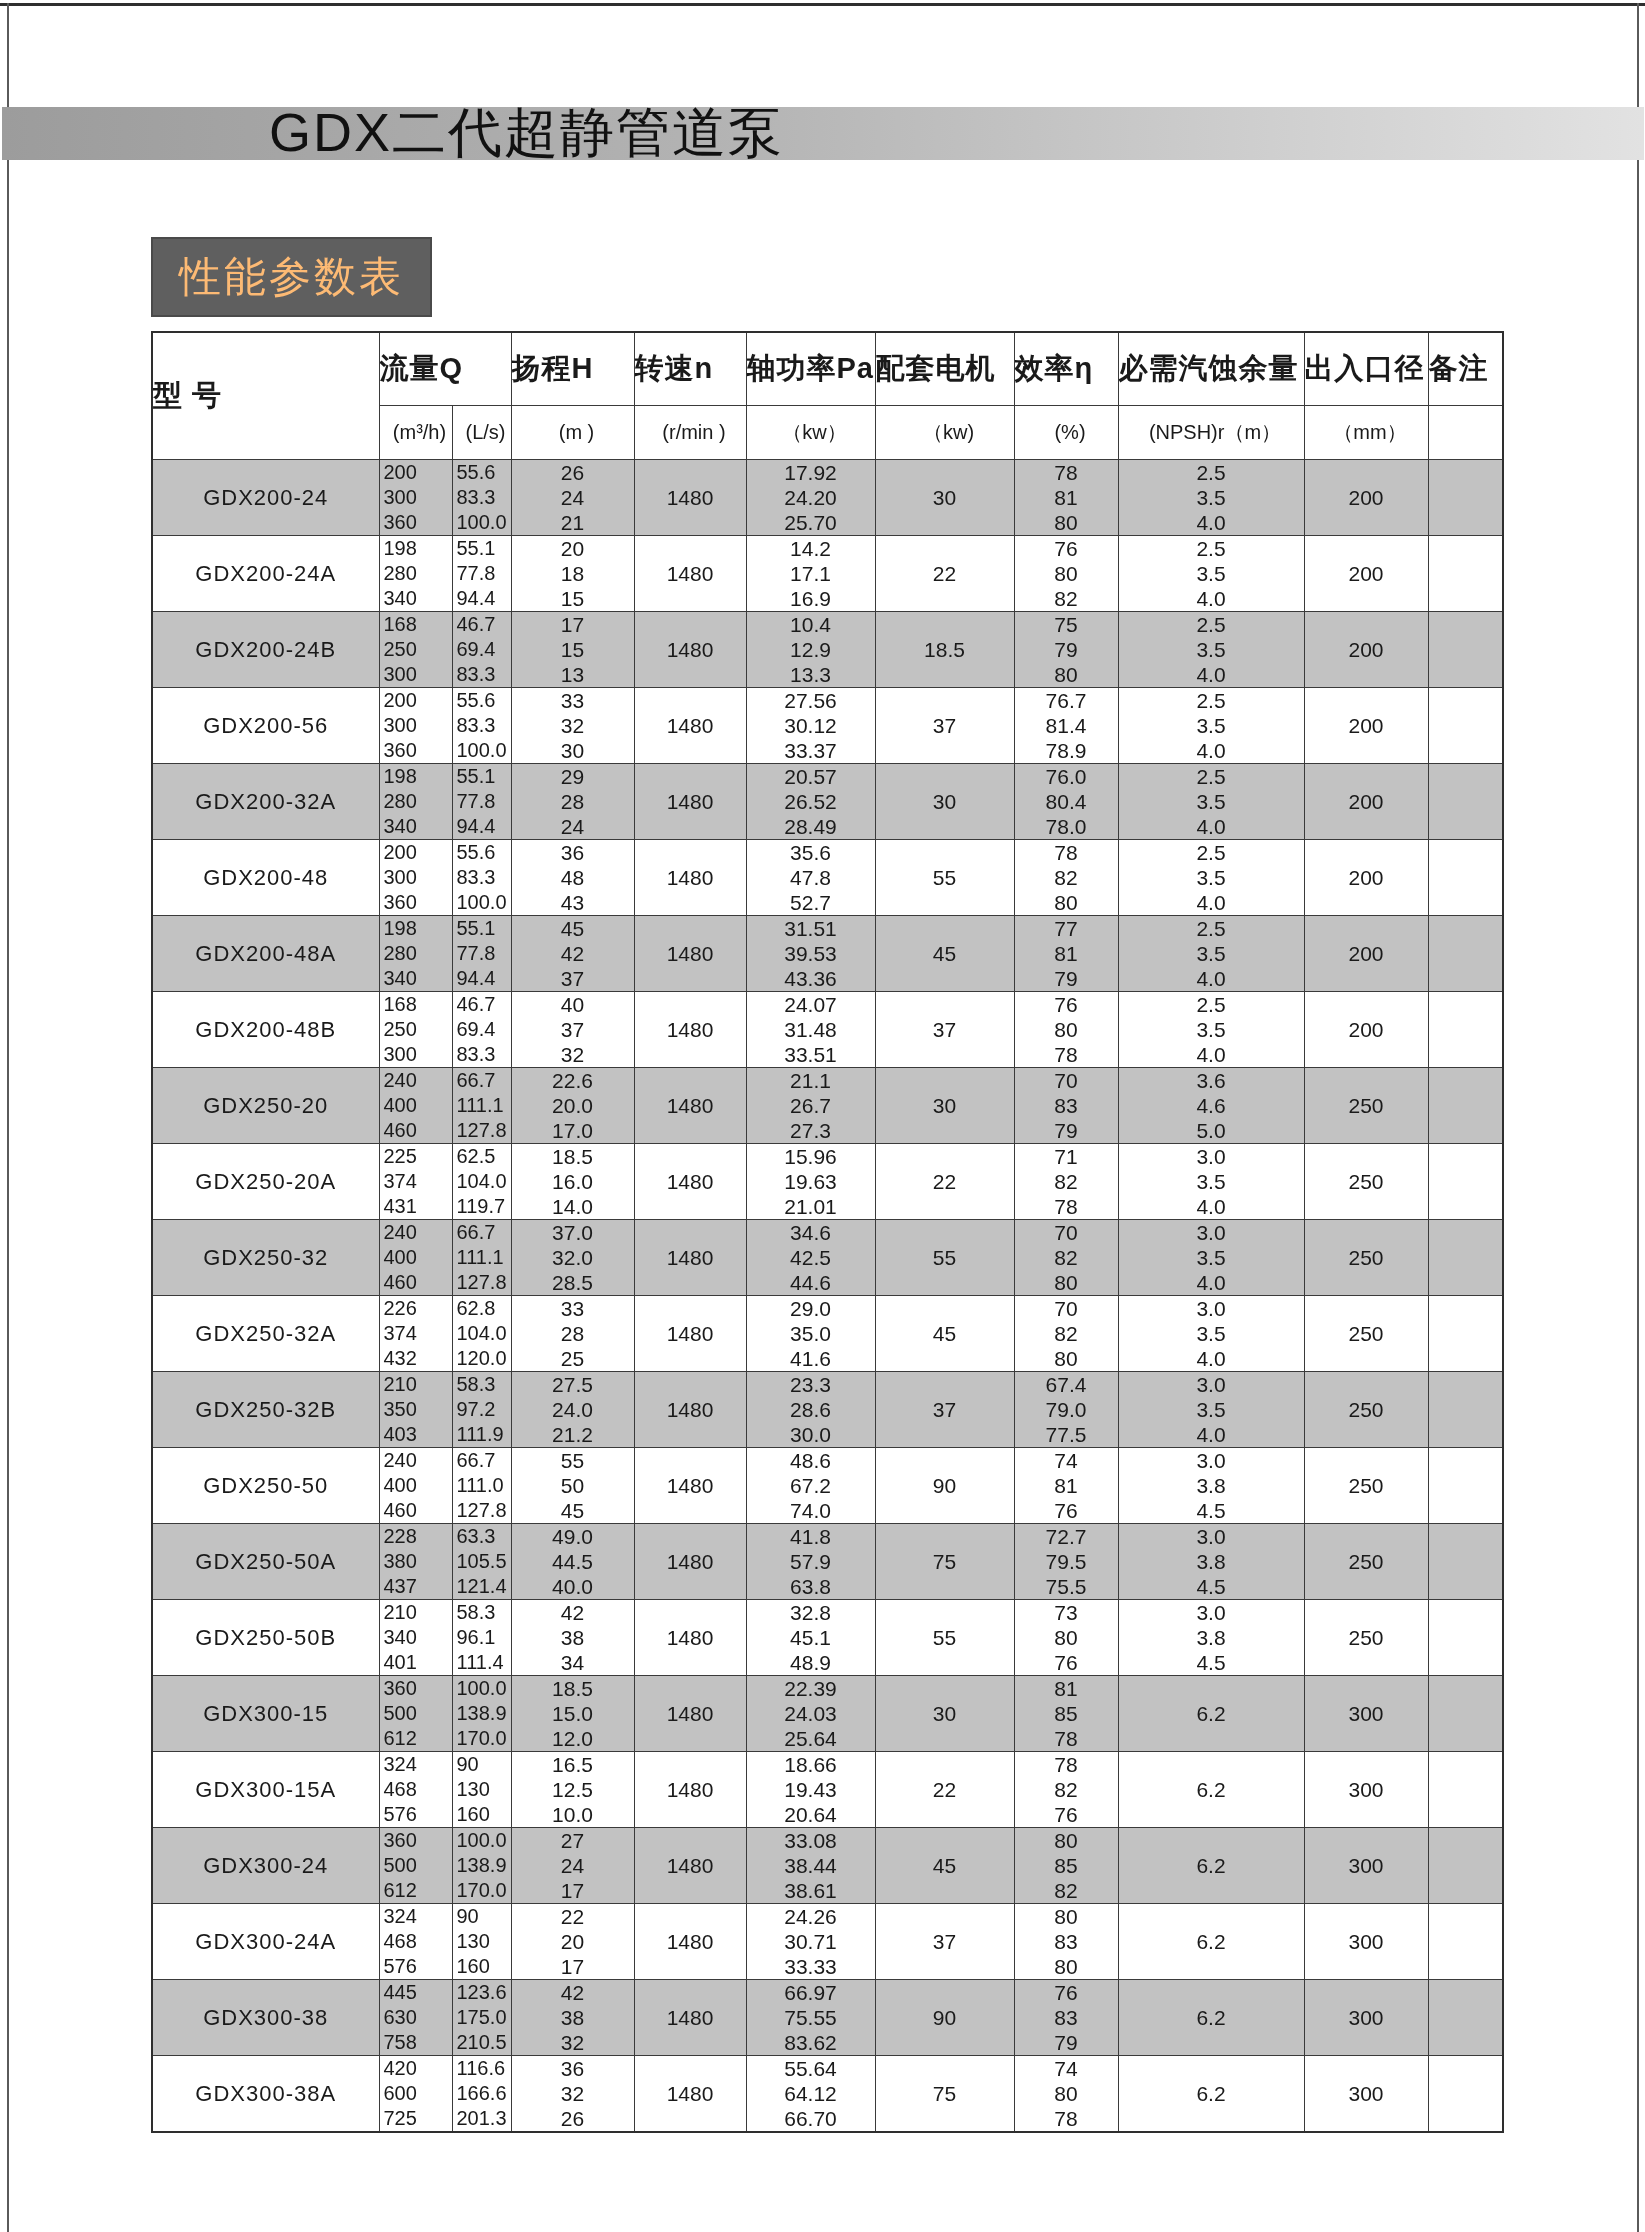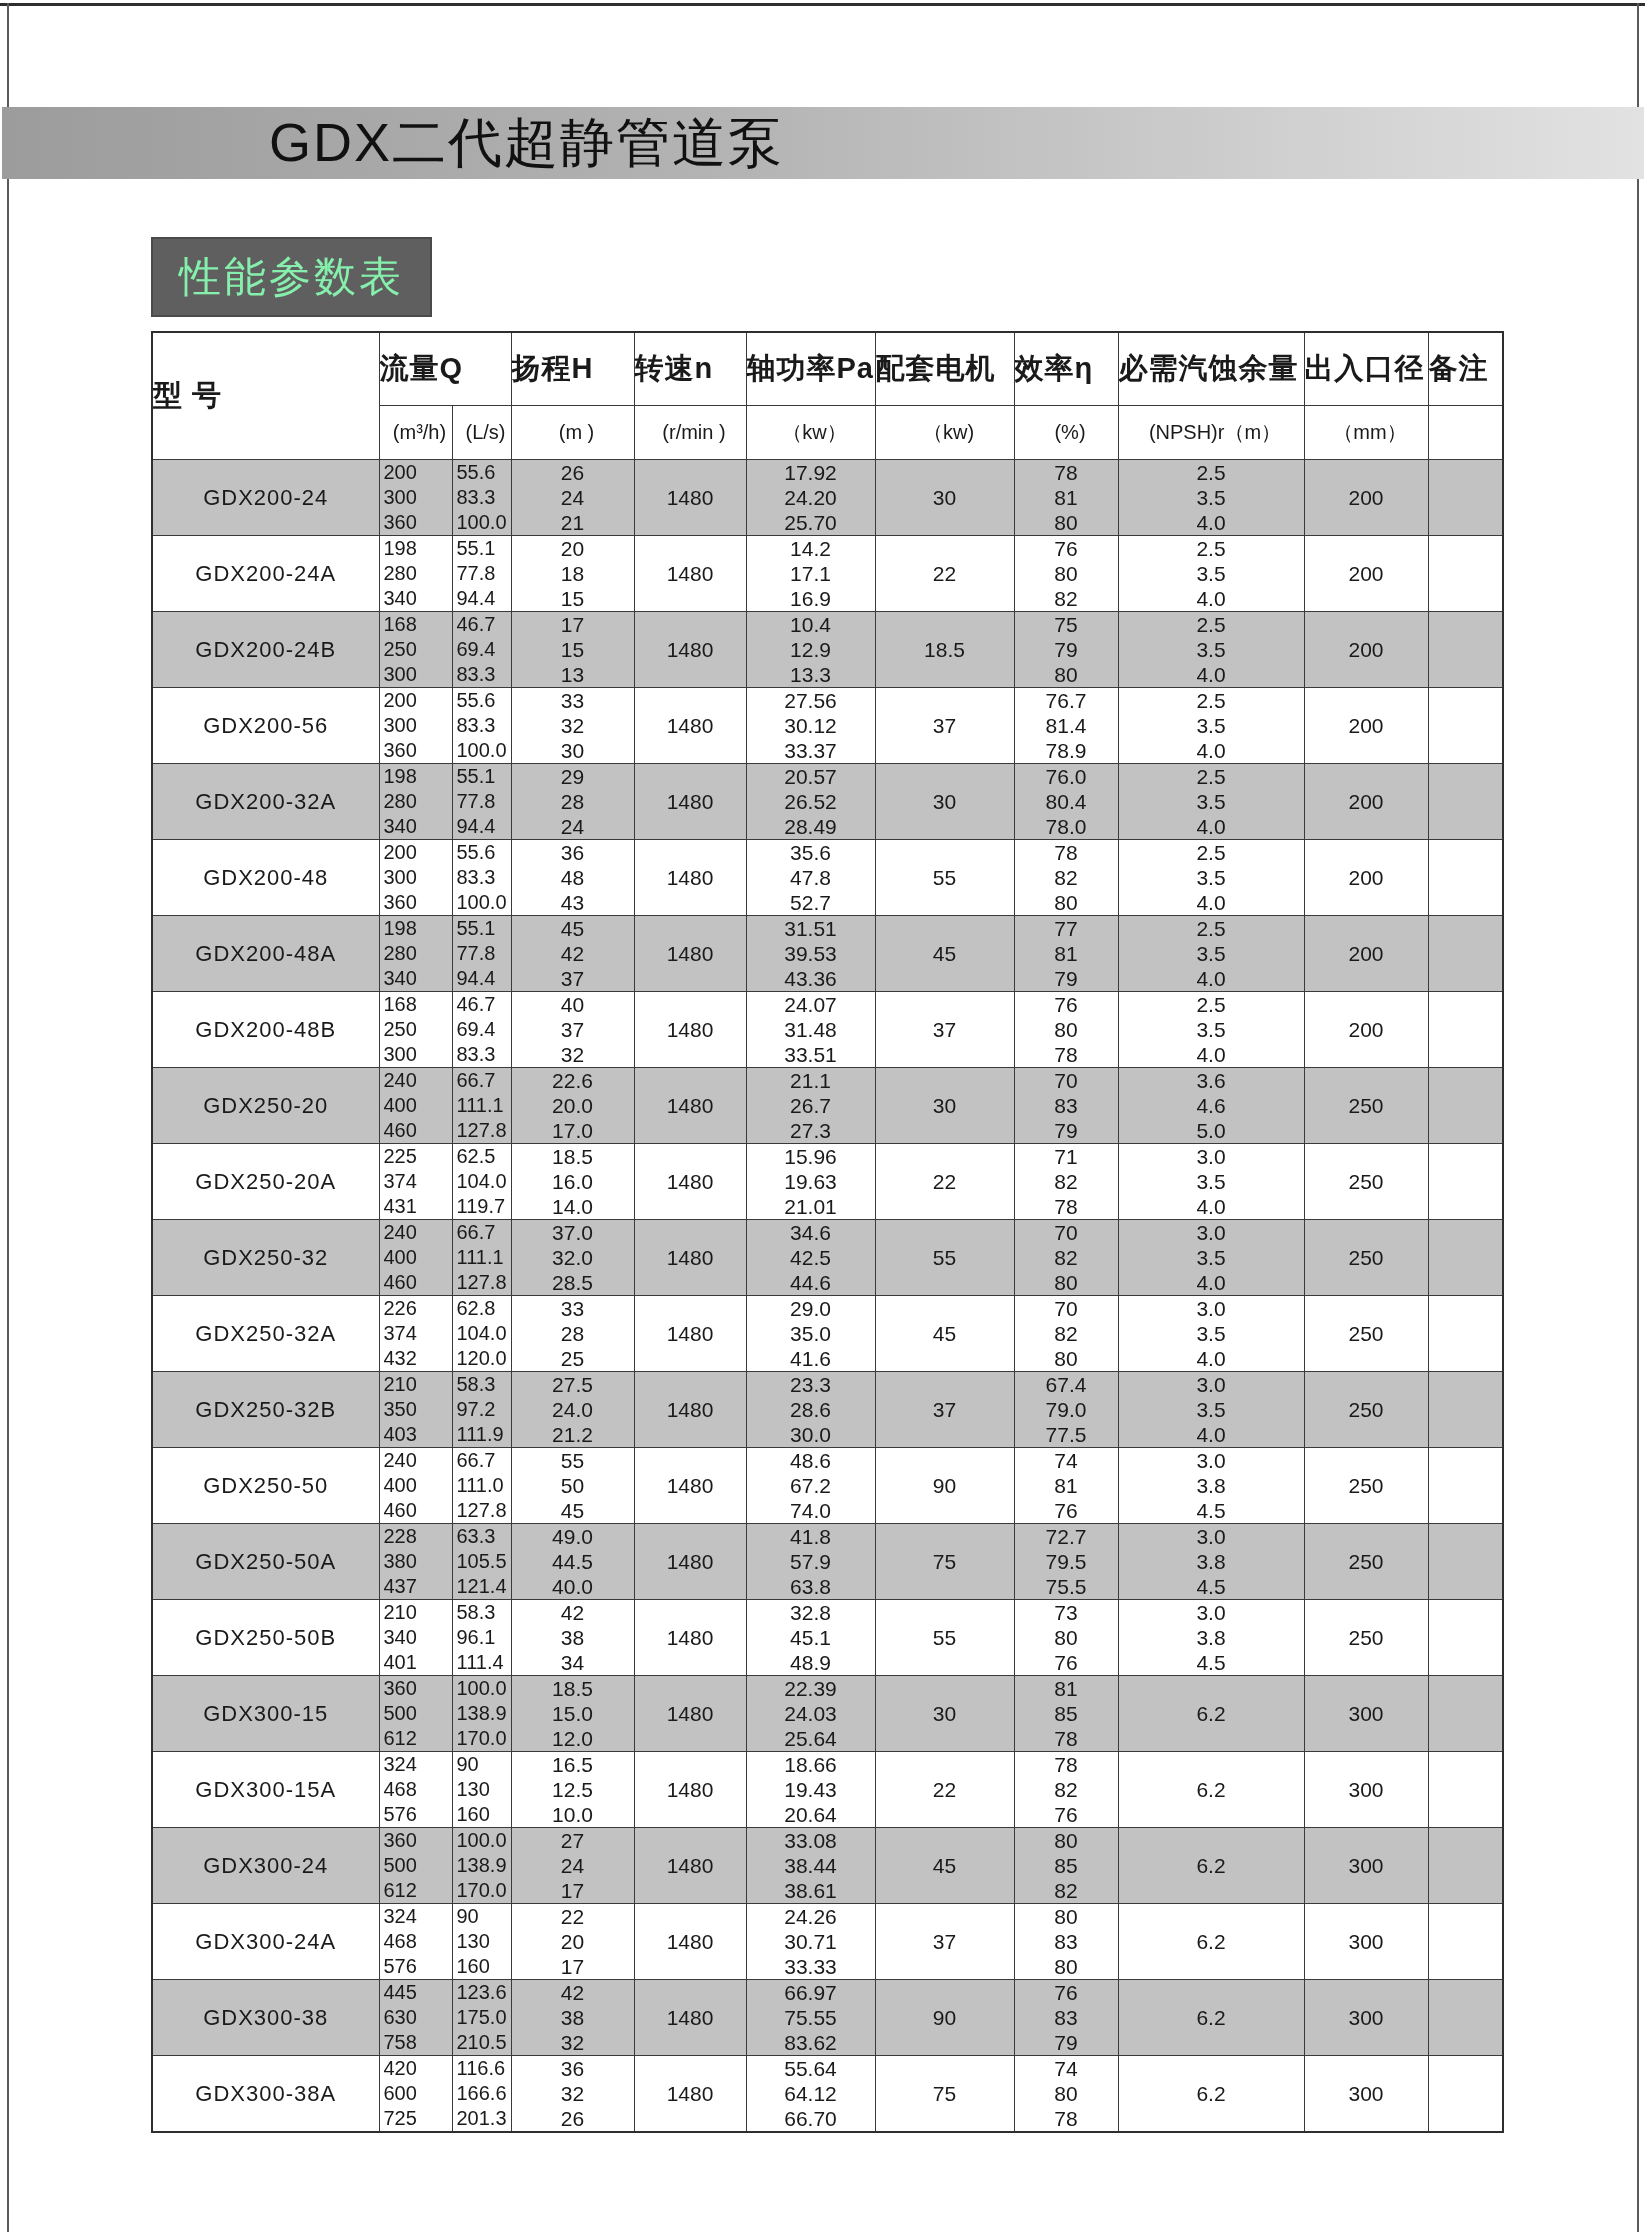--- a/index.html
+++ b/index.html
@@ -11,38 +11,38 @@
     overflow:hidden;
     color:#1a1a1a;
   }
   
   .frame-top{position:absolute;top:3px;left:0;width:1646px;border-top:3px solid #2e2e2e;}
   .frame-left{position:absolute;top:3px;bottom:0;left:7px;border-left:2px solid #5a5a5a;}
   .frame-right{position:absolute;top:3px;bottom:0;left:1637px;border-left:2px solid #5a5a5a;}
 
   
   .banner{
-    position:absolute;top:107px;left:2px;right:2px;height:72px;
+    position:absolute;top:107px;left:2px;right:2px;height:53px;
     background:linear-gradient(to right,#9c9c9c 0%,#b4b4b4 45%,#e2e2e2 100%);
     display:flex;align-items:center;
   }
   .banner-title{
     margin-left:267px;
     font-size:54px;
     letter-spacing:2px;
     color:#111;
     white-space:nowrap;
   }
 
   
   .badge{
     position:absolute;left:151px;top:237px;width:281px;height:80px;
     background:#5f5f5f;border:2px solid #4a4a4a;box-sizing:border-box;
     display:flex;align-items:center;justify-content:center;
-    color:#86efac;font-size:42px;letter-spacing:3px;white-space:nowrap;
+    color:#fdba74;font-size:42px;letter-spacing:3px;white-space:nowrap;
   }
 
   
   table.spec{
     position:absolute;left:151px;top:331px;
     width:1352px;
     border-collapse:collapse;
     table-layout:fixed;
     border:2px solid #2e2e2e;
   }

